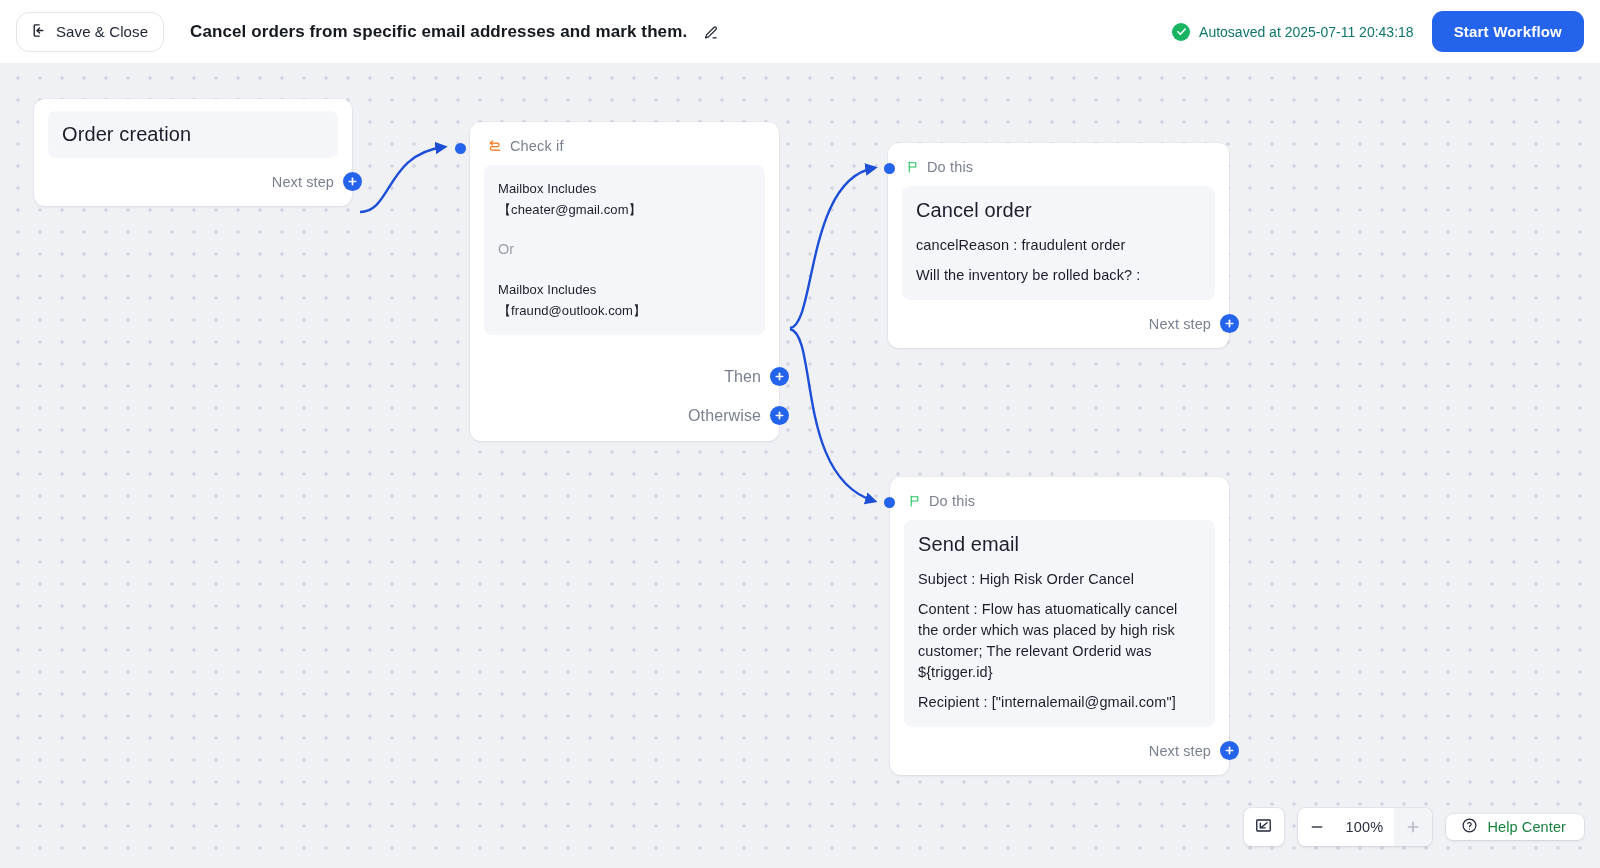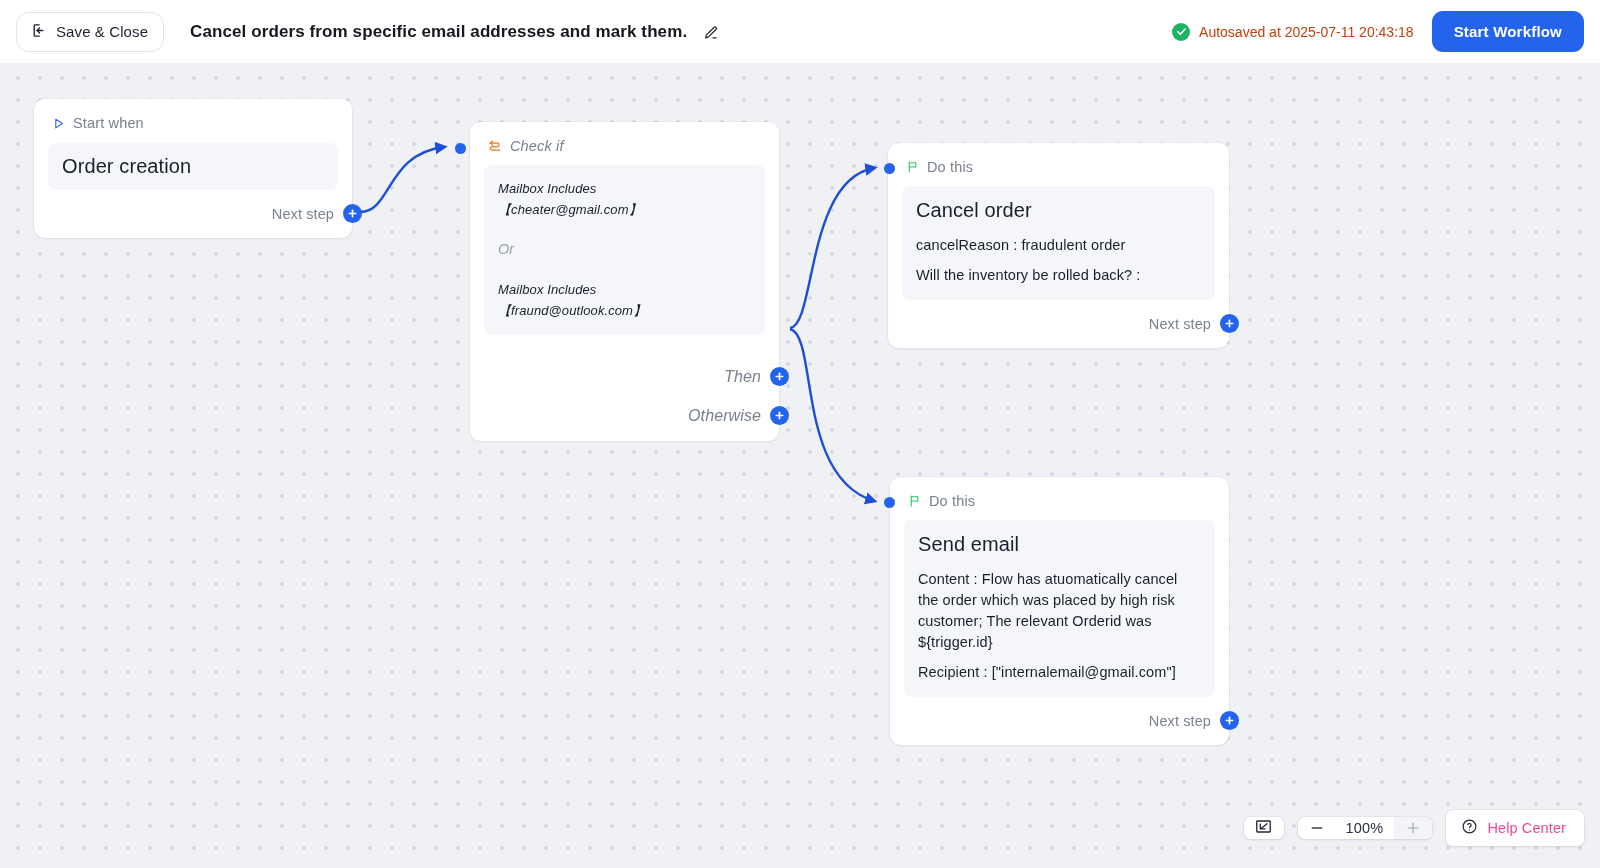--- a/index.html
+++ b/index.html
@@ -29,21 +29,21 @@
   }
   .wf-title {
     margin-left: 26px;
     font-size: 17px; font-weight: bold; color: #14181f;
     letter-spacing: .1px; white-space: nowrap;
   }
   .edit-pencil { margin-left: 10px; cursor: pointer; display: inline-flex; vertical-align: middle; }
   .header-right {
     margin-left: auto; display: flex; align-items: center; gap: 18px;
   }
-  .autosave { display: flex; align-items: center; gap: 9px; font-size: 14px; color: #c2410c; white-space: nowrap; }
+  .autosave { display: flex; align-items: center; gap: 9px; font-size: 14px; color: #0f766e; white-space: nowrap; }
   .check-badge {
     width: 18px; height: 18px; border-radius: 50%;
     background: #1ab563; display: flex; align-items: center; justify-content: center;
   }
   .start-wf-btn {
     height: 41px; padding: 0 22px;
     background: #2463eb; color: #fff;
     border: none; border-radius: 11px;
     font-size: 15px; font-weight: bold; cursor: pointer;
     font-family: "Liberation Sans", sans-serif;
@@ -108,52 +108,52 @@
     cursor: pointer; flex: none;
   }
 
   .in-dot {
     position: absolute; width: 11px; height: 11px; border-radius: 50%;
     background: #2463eb; z-index: 12;
   }
 
   
   #node-start   { left: 34px;  top: 36px;  width: 318px; }
-  #node-check   { left: 470px; top: 59px;  width: 309px; font-style: italic; }
+  #node-check   { left: 470px; top: 59px;  width: 309px; }
   #node-action1 { left: 888px; top: 80px;  width: 341px; }
   #node-action2 { left: 890px; top: 414px; width: 339px; }
 
   #node-start .node-body { padding: 12px 14px; margin-top: 12px; }
   #node-start .body-title { margin-bottom: 0; }
 
   
   .bottom-controls {
     position: absolute; right: 16px; bottom: 22px;
     display: flex; align-items: center; gap: 14px; z-index: 30;
   }
   .ctrl-card {
     background: #fff; border-radius: 7px;
     box-shadow: 0 1px 3px rgba(22,30,50,.10), 0 0 0 1px rgba(22,30,50,.04);
-    display: flex; align-items: center; height: 22px;
+    display: flex; align-items: center; height: 38px;
     overflow: hidden;
   }
   .fit-btn { width: 40px; justify-content: center; cursor: pointer; }
   .zoom-minus, .zoom-plus {
     width: 38px; height: 38px; display: flex; align-items: center; justify-content: center;
     cursor: pointer; color: #3c4250; font-size: 19px; user-select: none;
   }
   .zoom-plus { background: #f3f4f7; color: #b4b9c5; }
   .zoom-level {
     min-width: 58px; text-align: center; font-size: 14.5px; color: #2a3040;
     letter-spacing: .2px;
   }
   .help-btn {
     display: flex; align-items: center; gap: 10px;
-    height: 36px; padding: 0 18px 0 15px; cursor: pointer;
-    font-size: 14.5px; color: #ec4899; letter-spacing: .1px;
+    height: 26px; padding: 0 18px 0 15px; cursor: pointer;
+    font-size: 14.5px; color: #15803d; letter-spacing: .1px;
   }
 </style>
 </head>
 <body>
 
 <div class="header">
 
   <div class="save-close-btn">
     <span class="ico">
       <svg width="17" height="17" viewBox="0 0 24 24" fill="none" stroke="#1c2230" stroke-width="1.9" stroke-linecap="round" stroke-linejoin="round">
@@ -198,28 +198,20 @@
     </defs>
 
     <path d="M 360 149 C 392 149 386 91 444 84" fill="none" stroke="#1d4ed8" stroke-width="2.4" marker-end="url(#arrow)"></path>
 
     <path d="M 790 265 C 816 262 806 117 874 105" fill="none" stroke="#1d4ed8" stroke-width="2.4" marker-end="url(#arrow)"></path>
 
     <path d="M 790 266 C 818 272 796 414 874 438" fill="none" stroke="#1d4ed8" stroke-width="2.4" marker-end="url(#arrow)"></path>
   </svg>
 
   <div class="node" id="node-start">
-    <div class="node-head">
-      <span class="nh-icon">
-        <svg width="13" height="13" viewBox="0 0 24 24" fill="none" stroke="#2463eb" stroke-width="2" stroke-linejoin="round">
-          <polygon points="7 4 19 12 7 20"></polygon>
-        </svg>
-      </span>
-      <span>Start when</span>
-    </div>
     <div class="node-body">
       <div class="body-title">Order creation</div>
     </div>
     <div class="node-foot">
       <span>Next step</span>
       <span class="plus-btn">
         <svg width="11" height="11" viewBox="0 0 24 24" fill="none" stroke="#fff" stroke-width="3.6" stroke-linecap="round">
           <line x1="12" y1="5" x2="12" y2="19"></line>
             <line x1="5" y1="12" x2="19" y2="12"></line>
         </svg>
@@ -302,20 +294,21 @@
       <span class="nh-icon">
         <svg width="13" height="14" viewBox="0 0 24 24" fill="none" stroke="#22c55e" stroke-width="2" stroke-linecap="round" stroke-linejoin="round">
           <line x1="6" y1="3" x2="6" y2="21"></line>
           <path d="M6 4h12v8H6"></path>
         </svg>
       </span>
       <span>Do this</span>
     </div>
     <div class="node-body">
       <div class="body-title">Send email</div>
+      <div class="body-line">Subject : High Risk Order Cancel</div>
       <div class="body-line">Content : Flow has atuomatically cancel the order which was placed by high risk customer; The relevant Orderid was ${trigger.id}</div>
       <div class="body-line">Recipient : ["internalemail@gmail.com"]</div>
     </div>
     <div class="node-foot">
       <span>Next step</span>
       <span class="plus-btn">
         <svg width="11" height="11" viewBox="0 0 24 24" fill="none" stroke="#fff" stroke-width="3.6" stroke-linecap="round">
           <line x1="12" y1="5" x2="12" y2="19"></line>
             <line x1="5" y1="12" x2="19" y2="12"></line>
         </svg>

